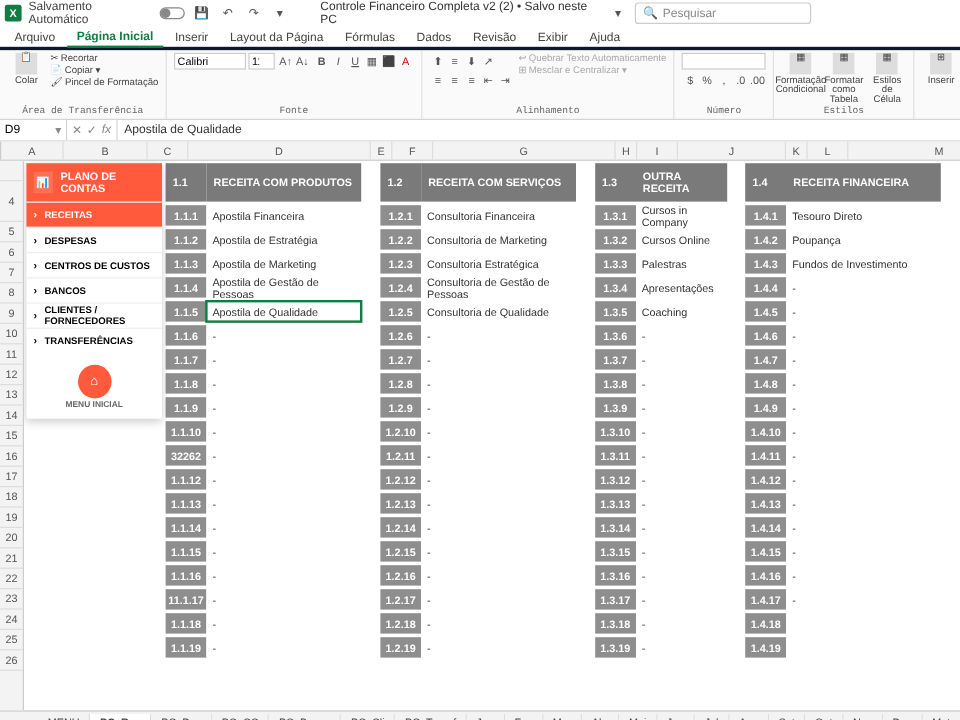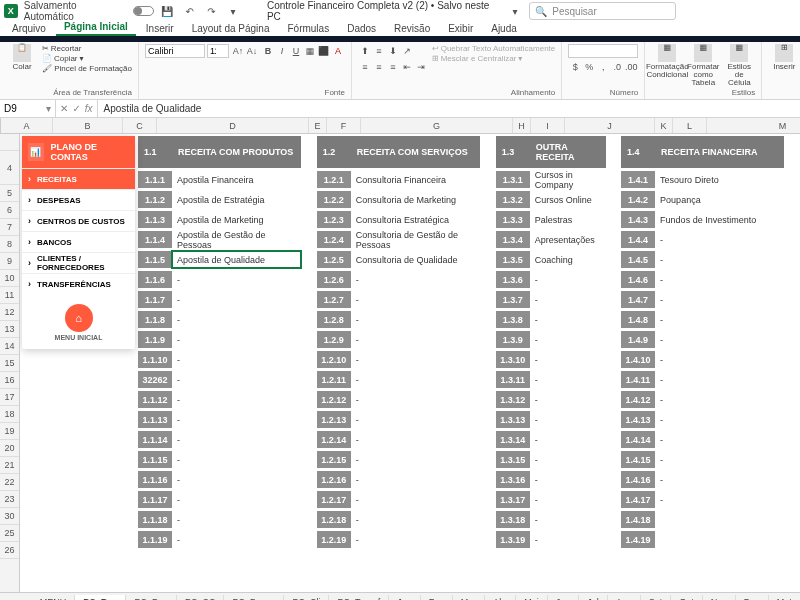--- a/index.html
+++ b/index.html
@@ -6,27 +6,27 @@
 body { background: #fff; font-size: 11px; overflow: hidden; width: 800px; height: 600px; }
 
 .titlebar { height: 22px; background: #fff; display: flex; align-items: center; padding: 0 4px; gap: 6px; font-size: 10px; color: #444; }
 .titlebar .xl-icon { width: 14px; height: 14px; background: #107c41; color: #fff; display: flex; align-items: center; justify-content: center; font-weight: bold; font-size: 9px; border-radius: 2px; }
 .autosave-toggle { width: 22px; height: 10px; border: 1px solid #888; border-radius: 5px; position: relative; }
 .autosave-toggle::after { content: ""; width: 8px; height: 8px; background: #888; border-radius: 50%; position: absolute; left: 0; top: 0; }
 .qat-btn { width: 16px; height: 16px; display: flex; align-items: center; justify-content: center; color: #555; }
 .title-text { margin-left: 20px; color: #333; font-size: 10px; }
 .searchbox { margin-left: auto; margin-right: 120px; height: 18px; width: 150px; border: 1px solid #ccc; border-radius: 3px; display: flex; align-items: center; padding: 0 6px; gap: 4px; color: #888; font-size: 10px; }
 
-.tabbar { height: 20px; display: flex; align-items: flex-end; gap: 2px; padding: 0 4px; font-size: 10px; border-bottom: 6px solid #0f172a; }
+.tabbar { height: 20px; display: flex; align-items: center; gap: 2px; padding: 0 4px; font-size: 10px; border-bottom: 3px solid #0f172a; }
 .tabbar .tab { padding: 3px 8px 2px; color: #444; cursor: pointer; }
 .tabbar .tab.active { border-bottom: 2px solid #107c41; color: #107c41; font-weight: 600; }
 
 .ribbon { height: 58px; background: #fafafa; border-bottom: 1px solid #d4d4d4; display: flex; font-size: 9px; overflow: hidden; }
 .rgroup { border-right: 1px solid #e0e0e0; padding: 2px 6px; display: flex; flex-direction: column; justify-content: space-between; }
-.rgroup-label { text-align: right; color: #666; font-size: 8px; margin-top: auto; }
+.rgroup-label { text-align: center; color: #666; font-size: 8px; margin-top: auto; font-family: Liberation Mono, monospace; }
 .rgroup-body { display: flex; gap: 4px; align-items: flex-start; flex: 1; }
 .rbtn-big { display: flex; flex-direction: column; align-items: center; gap: 1px; width: 32px; color: #444; font-size: 8px; text-align: center; line-height: 1; }
 .rbtn-big .ic { width: 18px; height: 18px; background: #ddd; }
 .rstack { display: flex; flex-direction: column; gap: 1px; font-size: 8px; color: #444; }
 .rstack div { display: flex; align-items: center; gap: 2px; white-space: nowrap; }
 .font-select { height: 14px; border: 1px solid #ccc; font-size: 9px; padding: 0 12px 0 2px; background: #fff; }
 .minibtns { display: flex; gap: 0; }
 .minibtns span { width: 14px; height: 14px; display: flex; align-items: center; justify-content: center; border: 0; color: #555; }
 
 .formula-bar { height: 18px; display: flex; align-items: stretch; border-bottom: 1px solid #d4d4d4; font-size: 10px; }
@@ -283,21 +283,21 @@
       <div class="rh">14</div>
       <div class="rh">15</div>
       <div class="rh">16</div>
       <div class="rh">17</div>
       <div class="rh">18</div>
       <div class="rh">19</div>
       <div class="rh">20</div>
       <div class="rh">21</div>
       <div class="rh">22</div>
       <div class="rh">23</div>
-      <div class="rh">30</div>
+      <div class="rh">24</div>
       <div class="rh">25</div>
       <div class="rh">26</div>
     </div>
   <div class="sheet">
     <div class="floating-panel">
       <div class="panel-header">
         <span class="hicon">📊</span>
         <span>PLANO DE CONTAS</span>
       </div>
       <div id="panel-items">
@@ -343,21 +343,21 @@
           <div class="cell code">1.1.7</div>
           <div class="cell code">1.1.8</div>
           <div class="cell code">1.1.9</div>
           <div class="cell code">1.1.10</div>
           <div class="cell code">32262</div>
           <div class="cell code">1.1.12</div>
           <div class="cell code">1.1.13</div>
           <div class="cell code">1.1.14</div>
           <div class="cell code">1.1.15</div>
           <div class="cell code">1.1.16</div>
-          <div class="cell code">1.1.17</div>
+          <div class="cell code">11.1.17</div>
           <div class="cell code">1.1.18</div>
           <div class="cell code">1.1.19</div>
         </div>
         <div class="dcol valcol">
           <div class="hdr">RECEITA COM PRODUTOS</div>
           <div class="cell val">Apostila Financeira</div>
           <div class="cell val">Apostila de Estratégia</div>
           <div class="cell val">Apostila de Marketing</div>
           <div class="cell val">Apostila de Gestão de Pessoas</div>
           <div class="cell val sel">Apostila de Qualidade</div>

